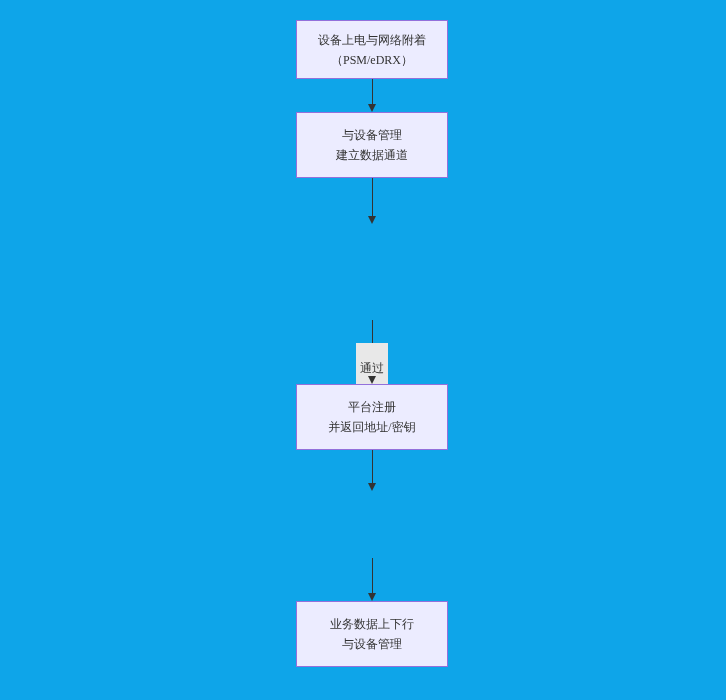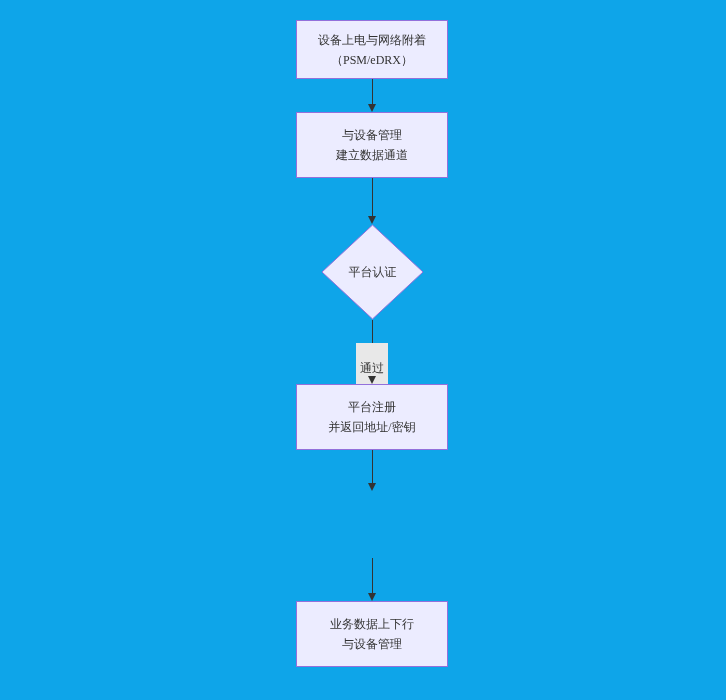--- a/index.html
+++ b/index.html
@@ -107,26 +107,20 @@
   <div class="arrow-head" style="top:104px;"></div>
 
   <div class="node rect" id="node-bootstrap">
     <div class="node-line">与设备管理</div>
     <div class="node-line">建立数据通道</div>
   </div>
 
   <div class="edge-line" style="top:178px; height:39px;"></div>
   <div class="arrow-head" style="top:216px;"></div>
 
-  <div class="diamond-wrap">
-    <svg width="103" height="96" viewBox="0 0 103 96">
-      <polygon points="51.5,1 102,48 51.5,95 1,48" fill="#ECECFF" stroke="#9370DB" stroke-width="1"></polygon>
-    </svg>
-    <div class="diamond-label">平台认证</div>
-  </div>
 
   <div class="edge-line" style="top:320px; height:57px;"></div>
   <div class="edge-label">通过</div>
   <div class="arrow-head" style="top:376px;"></div>
 
   <div class="node rect" id="node-platform-register">
     <div class="node-line">平台注册</div>
     <div class="node-line">并返回地址/密钥</div>
   </div>
 

